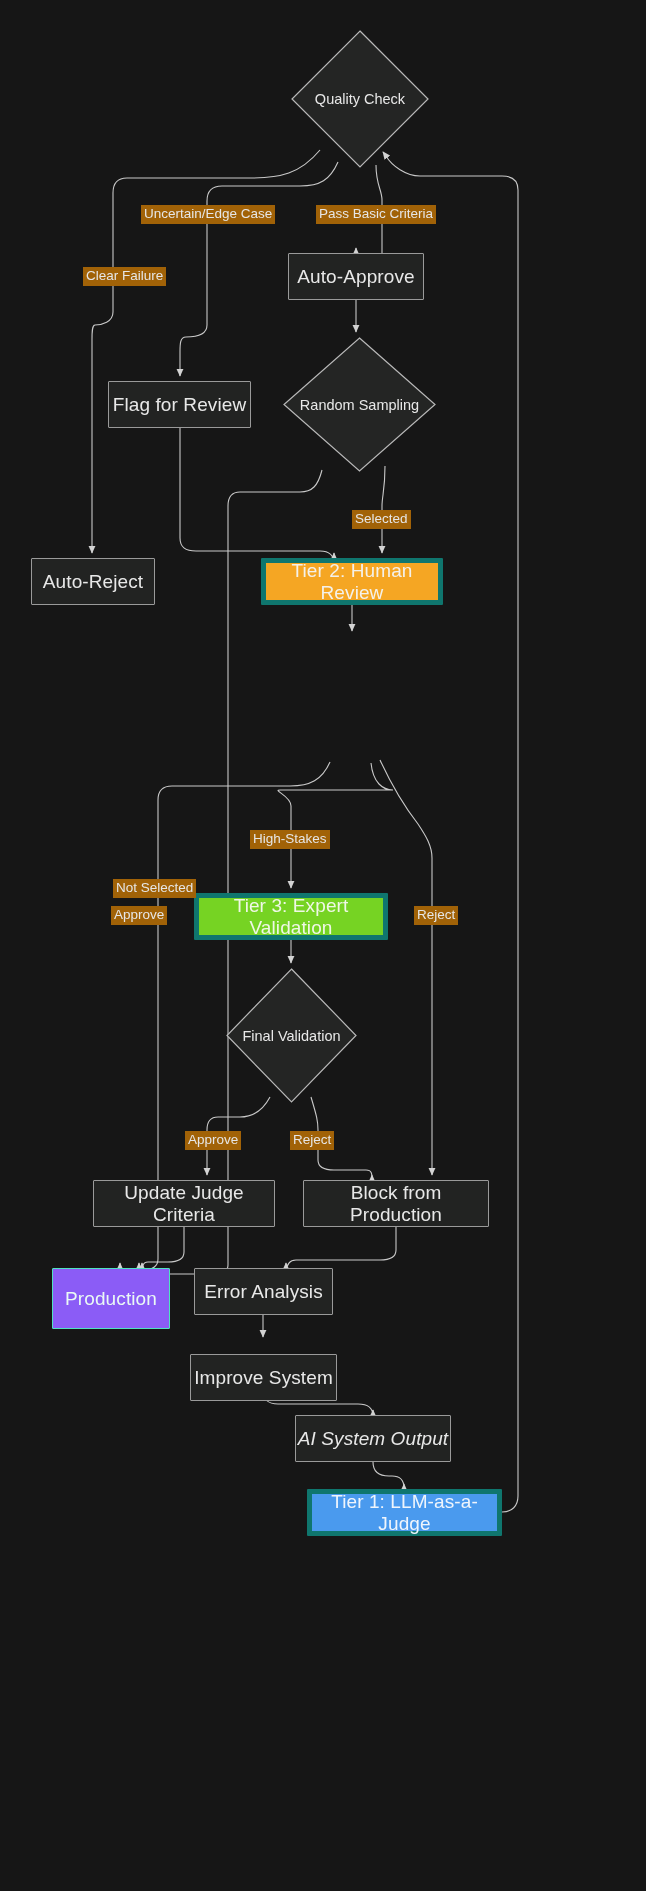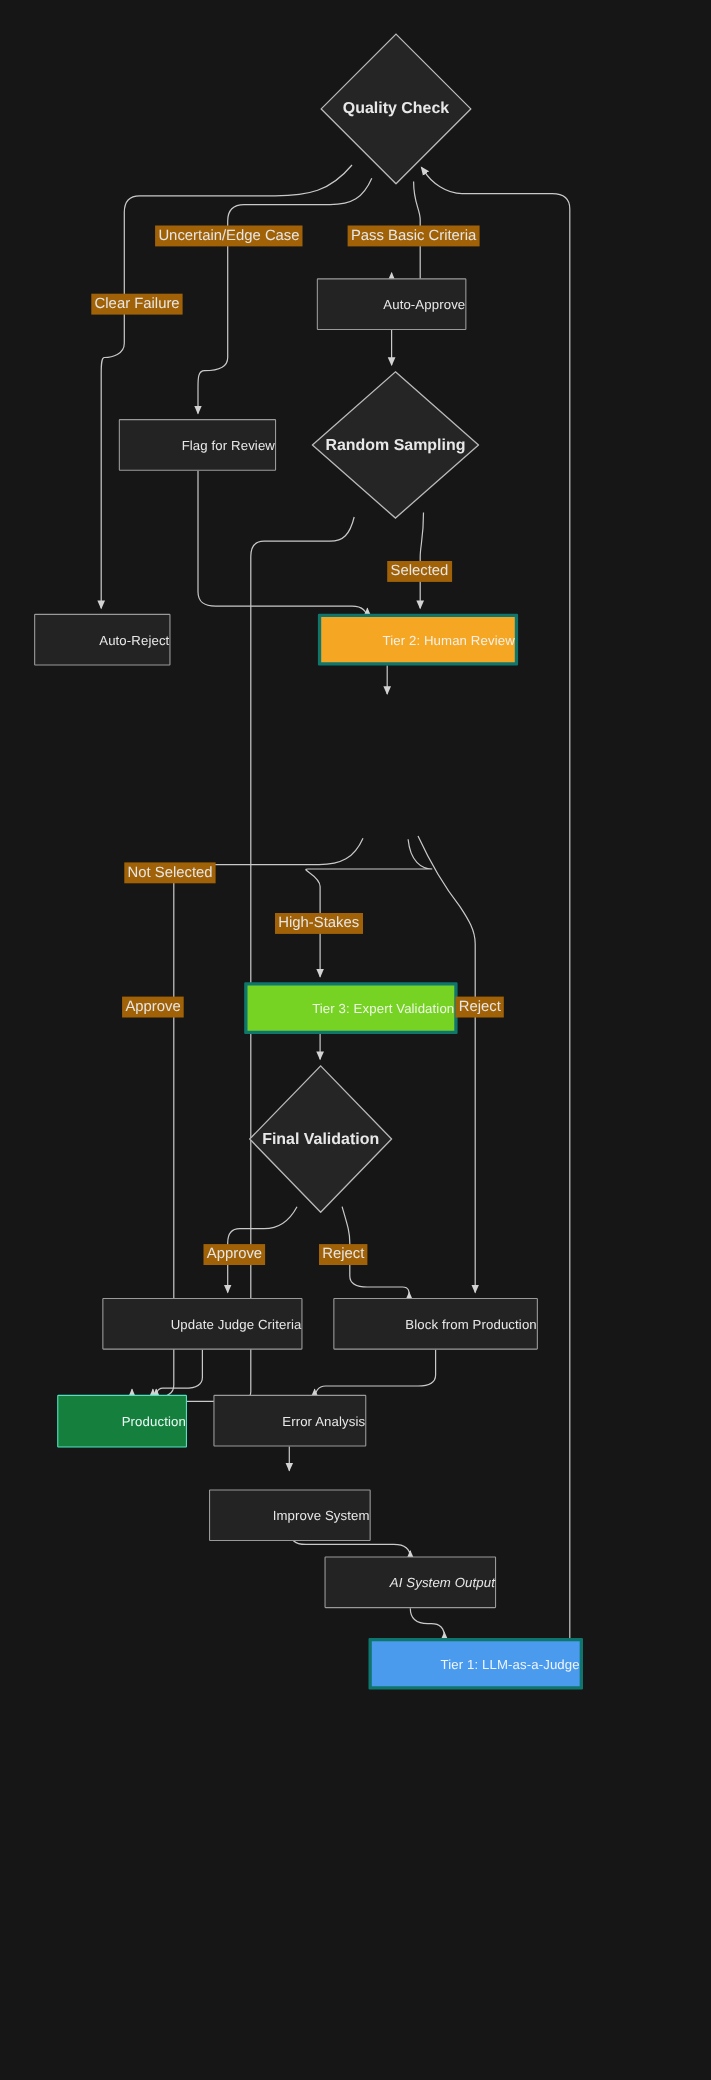--- a/index.html
+++ b/index.html
@@ -9,41 +9,41 @@
     font-family:"Liberation Sans", sans-serif;
     overflow:hidden;
     position:relative;
   }
   #stage{position:absolute;left:0;top:0;width:646px;height:1891px;}
   svg#edges{position:absolute;left:0;top:0;width:646px;height:1891px;}
 
   .node{
     position:absolute;
     box-sizing:border-box;
-    display:flex;align-items:center;justify-content:flex-end;
+    display:flex;align-items:center;justify-content:center;
     text-align:center;
-    font-size:12px;
+    font-size:19px;
     letter-spacing:.1px;
     color:#e8e8e8;
   }
   .rect{
     background:#222322;
     border:1px solid #9a9a9a;
     border-radius:1px;
   }
-  .rect.fill{border:3px solid #0f766e;margin-left:28px;}
+  .rect.fill{border:5px solid #0f766e;}
   .diamond-wrap{position:absolute;}
   .diamond-wrap .dshape{
     position:absolute;left:0;top:0;
     width:100%;height:100%;
   }
   .diamond-label{
     position:absolute;left:0;top:0;width:100%;height:100%;
     display:flex;align-items:center;justify-content:center;
-    font-size:14.5px;color:#e8e8e8;font-weight:bold;
+    font-size:14.5px;color:#e8e8e8;
   }
   .edgelabel{
     position:absolute;
     background:#a16207;
     color:#e6e6e6;
     font-size:13.5px;
     padding:1px 3px;
     white-space:nowrap;
     line-height:1.25;
   }
@@ -149,21 +149,21 @@
   </div>
 
   <div class="node rect" style="left:93px;top:1180px;width:182px;height:47px;">
     <span>Update Judge Criteria</span>
   </div>
 
   <div class="node rect" style="left:303px;top:1180px;width:186px;height:47px;">
     <span>Block from Production</span>
   </div>
 
-  <div class="node rect" style="left:52px;top:1268px;width:118px;height:48px;background:#15803d;border-color:#4fe3c1;color:#eafaf5;">
+  <div class="node rect" style="left:52px;top:1268px;width:118px;height:61px;background:#8b5cf6;border-color:#4fe3c1;color:#eafaf5;">
     <span>Production</span>
   </div>
 
   <div class="node rect" style="left:194px;top:1268px;width:139px;height:47px;">
     <span>Error Analysis</span>
   </div>
 
   <div class="node rect" style="left:190px;top:1342px;width:147px;height:47px;margin-top:12px;">
     <span>Improve System</span>
   </div>
@@ -173,20 +173,20 @@
   </div>
 
   <div class="node rect fill" style="left:307px;top:1489px;width:195px;height:47px;background:#4a9aee;color:#eff5fc;">
     <span>Tier 1: LLM-as-a-Judge</span>
   </div>
 
   <div class="edgelabel" style="left:141px;top:205px;">Uncertain/Edge Case</div>
   <div class="edgelabel" style="left:316px;top:205px;">Pass Basic Criteria</div>
   <div class="edgelabel" style="left:83px;top:267px;">Clear Failure</div>
   <div class="edgelabel" style="left:352px;top:510px;">Selected</div>
-  <div class="edgelabel" style="left:113px;top:784px;">Not Selected</div>
+  <div class="edgelabel" style="left:113px;top:879px;">Not Selected</div>
   <div class="edgelabel" style="left:250px;top:830px;">High-Stakes</div>
   <div class="edgelabel" style="left:111px;top:906px;">Approve</div>
   <div class="edgelabel" style="left:414px;top:906px;">Reject</div>
   <div class="edgelabel" style="left:185px;top:1131px;">Approve</div>
   <div class="edgelabel" style="left:290px;top:1131px;">Reject</div>
 
 </div>
 
 </body></html>

